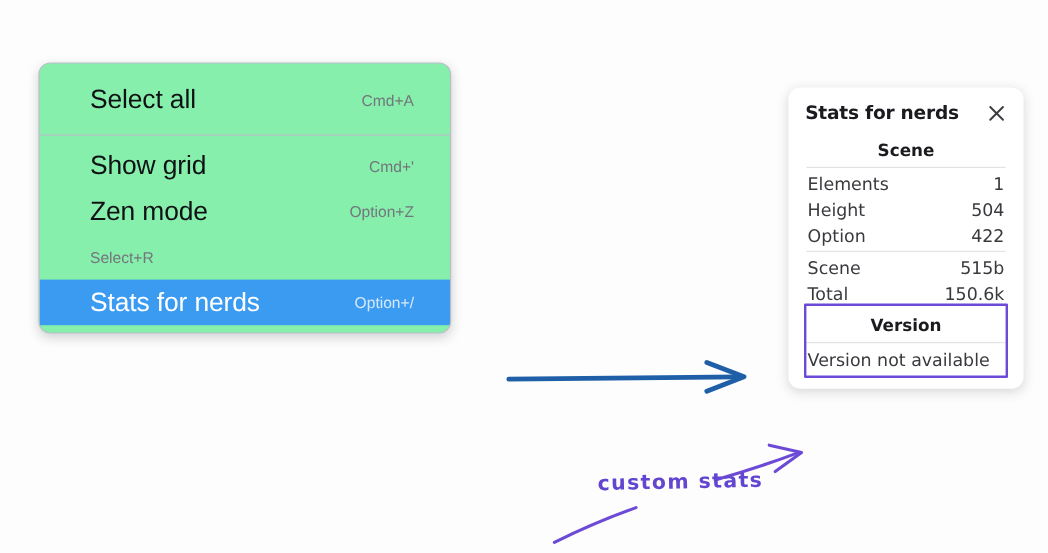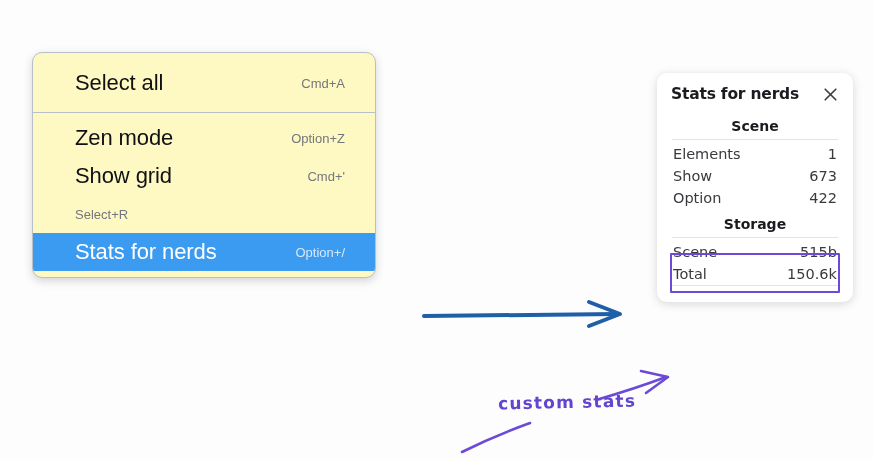--- a/index.html
+++ b/index.html
@@ -22,21 +22,21 @@
     width: 873px;
     height: 461px;
   }
 
   
   .context-menu {
     position: absolute;
     left: 32px;
     top: 52px;
     width: 344px;
-    background: #fef9c3;
+    background: #86efac;
     border: 1px solid #b9bfc7;
     border-radius: 10px;
     box-shadow: 0 3px 9px rgba(60,64,72,0.22);
     overflow: hidden;
     box-sizing: border-box;
   }
   .menu-group {
     padding: 6px 0;
   }
   .menu-group.group-top {
@@ -190,26 +190,26 @@
       <div class="menu-item">
         <span class="mi-label">Select all</span>
         <span class="mi-shortcut">Cmd+A</span>
       </div>
     </div>
 
     <div class="menu-sep"></div>
 
     <div class="menu-group">
       <div class="menu-item">
+        <span class="mi-label">Show grid</span>
+        <span class="mi-shortcut">Cmd+'</span>
+      </div>
+      <div class="menu-item">
         <span class="mi-label">Zen mode</span>
         <span class="mi-shortcut">Option+Z</span>
-      </div>
-      <div class="menu-item">
-        <span class="mi-label">Show grid</span>
-        <span class="mi-shortcut">Cmd+'</span>
       </div>
       <div class="menu-item">
         <span class="mi-shortcut">Select+R</span>
       </div>
       <div class="menu-item selected">
         <span class="mi-label">Stats for nerds</span>
         <span class="mi-shortcut">Option+/</span>
       </div>
     </div>
   </div>
@@ -226,44 +226,45 @@
     </div>
 
     <div>
       <div class="section-title">Scene</div>
       <div class="section-rule"></div>
       <div class="stat-row">
         <span class="stat-key">Elements</span>
         <span class="stat-val">1</span>
       </div>
       <div class="stat-row">
-        <span class="stat-key">Show</span>
-        <span class="stat-val">673</span>
+        <span class="stat-key">Height</span>
+        <span class="stat-val">504</span>
       </div>
       <div class="stat-row">
         <span class="stat-key">Option</span>
         <span class="stat-val">422</span>
       </div>
     </div>
 
     <div>
-      <div class="section-title">Storage</div>
       <div class="section-rule"></div>
       <div class="stat-row">
         <span class="stat-key">Scene</span>
         <span class="stat-val">515b</span>
       </div>
       <div class="stat-row">
         <span class="stat-key">Total</span>
         <span class="stat-val">150.6k</span>
       </div>
     </div>
 
     <div>
+      <div class="section-title">Version</div>
       <div class="section-rule"></div>
+      <div class="stat-note">Version not available</div>
     </div>
 
     <div class="highlight-box"></div>
   </div>
 
   <svg class="overlay-svg" viewBox="0 0 873 461">
 
     <g>
       <path d="M424 316 L617 314" stroke="#1f5fa8" stroke-width="4" stroke-linecap="round" fill="none"></path>
       <path d="M589 302 L620 314 L589 326" stroke="#1f5fa8" stroke-width="4" stroke-linecap="round" stroke-linejoin="round" fill="none"></path>

